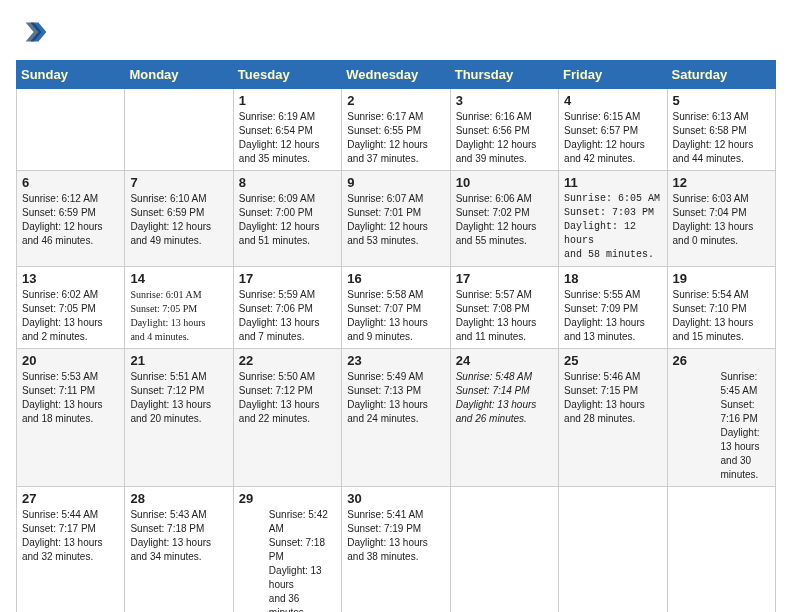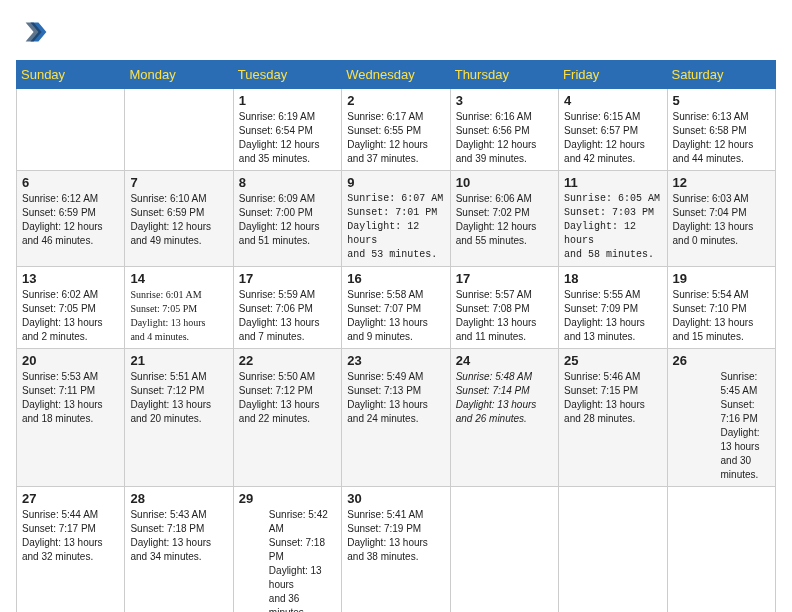--- a/index.html
+++ b/index.html
@@ -43,23 +43,23 @@
       font-size: 14px;
       color: #333;
     }
     .calendar {
       width: 100%;
       border-collapse: collapse;
       border: 1px solid #ccc;
     }
     .calendar th {
       background: #2a6db5;
-      color: #fde047;
+      color: #fef9c3;
       font-size: 13px;
-      font-weight: normal;
+      font-weight: bold;
       padding: 6px 4px;
       text-align: left;
       border: 1px solid #2a6db5;
     }
     .calendar td {
       vertical-align: top;
       border: 1px solid #ccc;
       padding: 4px 5px;
       min-height: 80px;
       width: 108px;
@@ -173,21 +173,21 @@
         </td>
         <td>
           <span class="day-num">8</span>
           <div class="day-info" style="white-space: pre-line;">Sunrise: 6:09 AM
 Sunset: 7:00 PM
 Daylight: 12 hours
 and 51 minutes.</div>
         </td>
         <td>
           <span class="day-num">9</span>
-          <div class="day-info" style="white-space: pre-line; font-family: Liberation Mono, monospace;">Sunrise: 6:07 AM
+          <div class="day-info" style="white-space: pre-line;">Sunrise: 6:07 AM
 Sunset: 7:01 PM
 Daylight: 12 hours
 and 53 minutes.</div>
         </td>
         <td>
           <span class="day-num">10</span>
           <div class="day-info" style="white-space: pre-line;">Sunrise: 6:06 AM
 Sunset: 7:02 PM
 Daylight: 12 hours
 and 55 minutes.</div>

